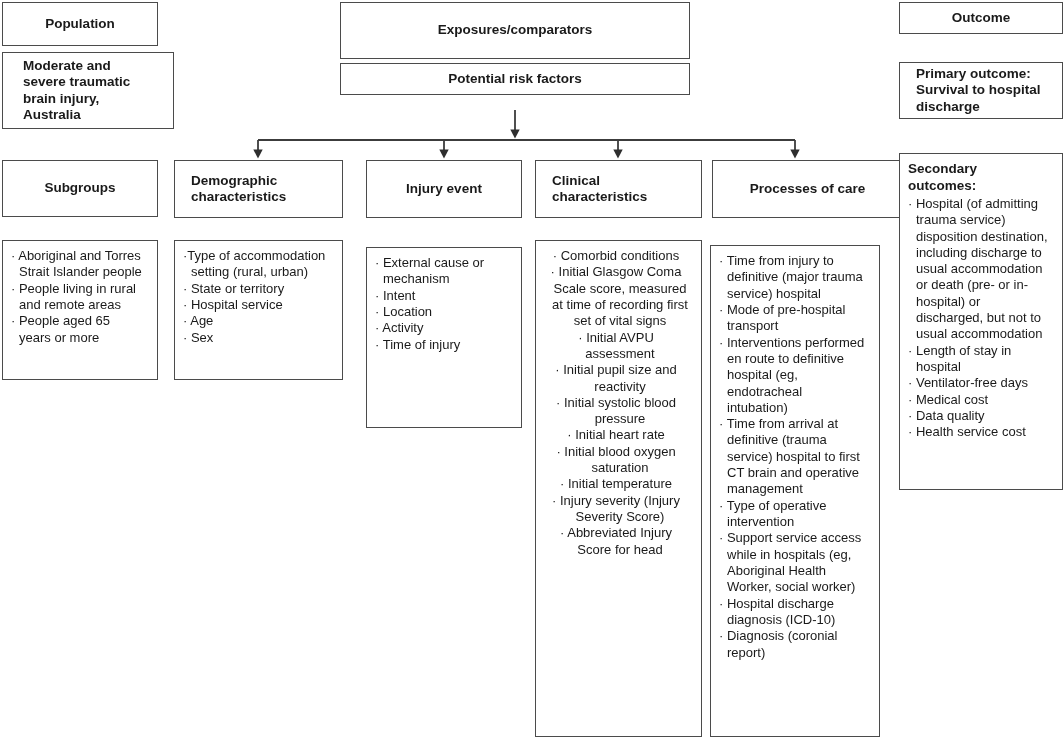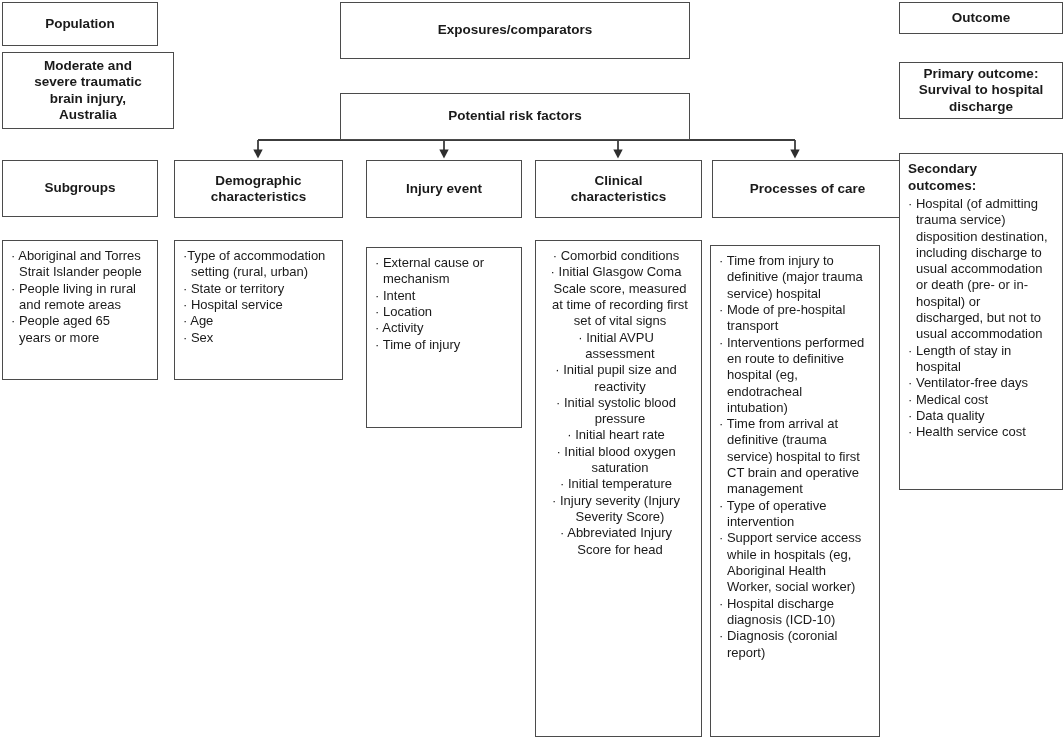--- a/index.html
+++ b/index.html
@@ -27,21 +27,20 @@
     position: absolute;
     box-sizing: border-box;
     border: 1.6px solid #4b4b4b;
     background: #ffffff;
     z-index: 1;
   }
   .hdr {
     display: flex;
     align-items: center;
     justify-content: center;
-    text-align: center;
     font-weight: 700;
     font-size: 13.5px;
     line-height: 1.2;
     padding: 4px 16px;
   }
   .narrow-130 { max-width: 130px; margin: 0 auto; }
   .narrow-150 { max-width: 150px; margin: 0 auto; }
   .list {
     padding: 7px 13px 6px 8px;
     font-size: 13px;
@@ -56,21 +55,21 @@
     font-size: 13.5px;
     margin-bottom: 1px;
   }
   
   #population-header   { left: 2px;   top: 2px;   width: 156px; height: 44px; }
   #population-desc     { left: 2px;   top: 52px;  width: 172px; height: 77px; }
   #subgroups-header    { left: 2px;   top: 160px; width: 156px; height: 57px; }
   #subgroups-list      { left: 2px;   top: 240px; width: 156px; height: 140px; }
 
   #exposures-header    { left: 340px; top: 2px;   width: 350px; height: 57px; }
-  #risk-factors        { left: 340px; top: 63px;  width: 350px; height: 47px; margin-top: 30px; }
+  #risk-factors        { left: 340px; top: 63px;  width: 350px; height: 32px; }
 
   #demographic-header  { left: 174px; top: 160px; width: 169px; height: 58px; }
   #demographic-list    { left: 174px; top: 240px; width: 169px; height: 140px; }
   #injury-header       { left: 366px; top: 160px; width: 156px; height: 58px; }
   #injury-list         { left: 366px; top: 247px; width: 156px; height: 181px; }
   #clinical-header     { left: 535px; top: 160px; width: 167px; height: 58px; }
   #clinical-list       { left: 535px; top: 240px; width: 167px; height: 497px; text-align: center; }
   #processes-header    { left: 712px; top: 160px; width: 191px; height: 58px; }
   #processes-list      { left: 710px; top: 245px; width: 170px; height: 492px; }
 

